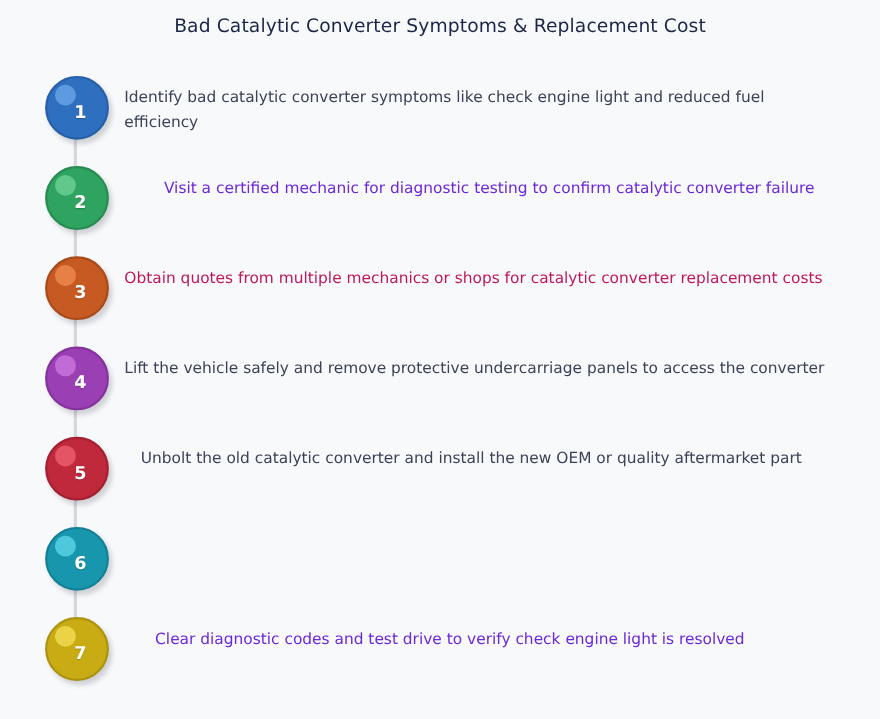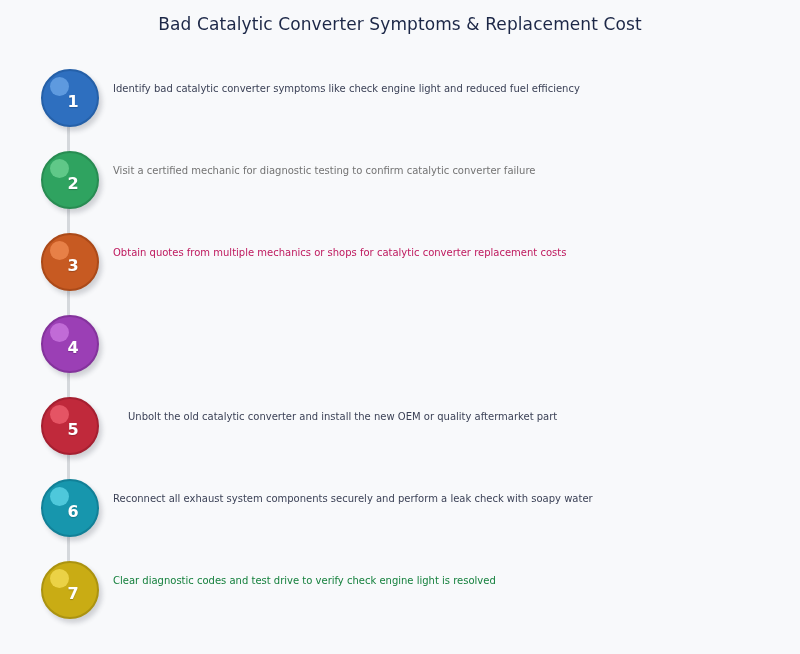--- a/index.html
+++ b/index.html
@@ -100,21 +100,21 @@
     text-shadow: 0 1px 1px rgba(0,0,0,0.22);
   }
 
   
   .step-text {
     position: absolute;
     left: 113px;
     top: 9px;
     width: 640px;
     font-family: "DejaVu Sans", sans-serif;
-    font-size: 10px;
+    font-size: 14px;
     line-height: 22px;
     color: #3c4257;
   }
 </style>
 </head>
 <body style="background: rgb(248, 249, 251);">
 
 <div class="title" style="color: rgb(28, 39, 71);">Bad Catalytic Converter Symptoms &amp; Replacement Cost</div>
 
 <div class="steps">
@@ -127,60 +127,60 @@
     </div>
     <div class="step-text" style="color: rgb(60, 66, 87);">Identify bad catalytic converter symptoms like check engine light and reduced fuel efficiency</div>
   </div>
 
   <div class="step">
     <div class="connector" style="background: rgb(213, 216, 220);"></div>
     <div class="marker" style="background: rgb(47, 163, 96); border: 2px solid rgb(40, 140, 82);">
       <div class="marker-highlight" style="background: rgb(110, 210, 148);"></div>
       <div class="marker-number">2</div>
     </div>
-    <div class="step-text" style="color: #737373;">Visit a certified mechanic for diagnostic testing to confirm catalytic converter failure</div>
+    <div class="step-text" style="color: #6d28d9; margin-left: 36px;">Visit a certified mechanic for diagnostic testing to confirm catalytic converter failure</div>
   </div>
 
   <div class="step">
     <div class="connector" style="background: rgb(213, 216, 220);"></div>
     <div class="marker" style="background: rgb(199, 90, 34); border: 2px solid rgb(171, 74, 25);">
       <div class="marker-highlight" style="background: rgb(240, 138, 82);"></div>
       <div class="marker-number">3</div>
     </div>
     <div class="step-text" style="color: #be185d;">Obtain quotes from multiple mechanics or shops for catalytic converter replacement costs</div>
   </div>
 
   <div class="step">
     <div class="connector" style="background: rgb(213, 216, 220);"></div>
     <div class="marker" style="background: rgb(155, 63, 181); border: 2px solid rgb(132, 51, 156);">
       <div class="marker-highlight" style="background: rgb(204, 119, 224);"></div>
       <div class="marker-number">4</div>
     </div>
+    <div class="step-text" style="color: rgb(60, 66, 87);">Lift the vehicle safely and remove protective undercarriage panels to access the converter</div>
   </div>
 
   <div class="step">
     <div class="connector" style="background: rgb(213, 216, 220);"></div>
     <div class="marker" style="background: rgb(192, 41, 59); border: 2px solid rgb(165, 32, 49);">
       <div class="marker-highlight" style="background: rgb(240, 96, 112);"></div>
       <div class="marker-number">5</div>
     </div>
     <div class="step-text" style="color: rgb(60, 66, 87); margin-left: 15px;">Unbolt the old catalytic converter and install the new OEM or quality aftermarket part</div>
   </div>
 
   <div class="step">
     <div class="connector" style="background: rgb(213, 216, 220);"></div>
     <div class="marker" style="background: rgb(23, 150, 173); border: 2px solid rgb(18, 128, 151);">
       <div class="marker-highlight" style="background: rgb(94, 214, 232);"></div>
       <div class="marker-number">6</div>
     </div>
-    <div class="step-text" style="color: rgb(60, 66, 87);">Reconnect all exhaust system components securely and perform a leak check with soapy water</div>
   </div>
 
   <div class="step">
 
     <div class="marker" style="background: rgb(201, 172, 20); border: 2px solid rgb(171, 147, 16);">
       <div class="marker-highlight" style="background: rgb(245, 220, 85);"></div>
       <div class="marker-number">7</div>
     </div>
-    <div class="step-text" style="color: #15803d;">Clear diagnostic codes and test drive to verify check engine light is resolved</div>
+    <div class="step-text" style="color: #6d28d9; margin-left: 28px;">Clear diagnostic codes and test drive to verify check engine light is resolved</div>
   </div>
 
 </div>
 
 </body></html>

